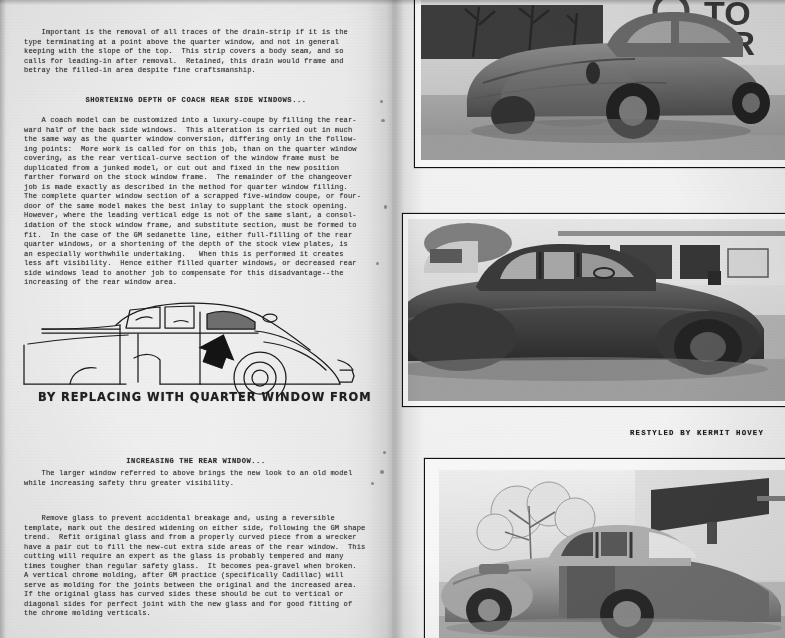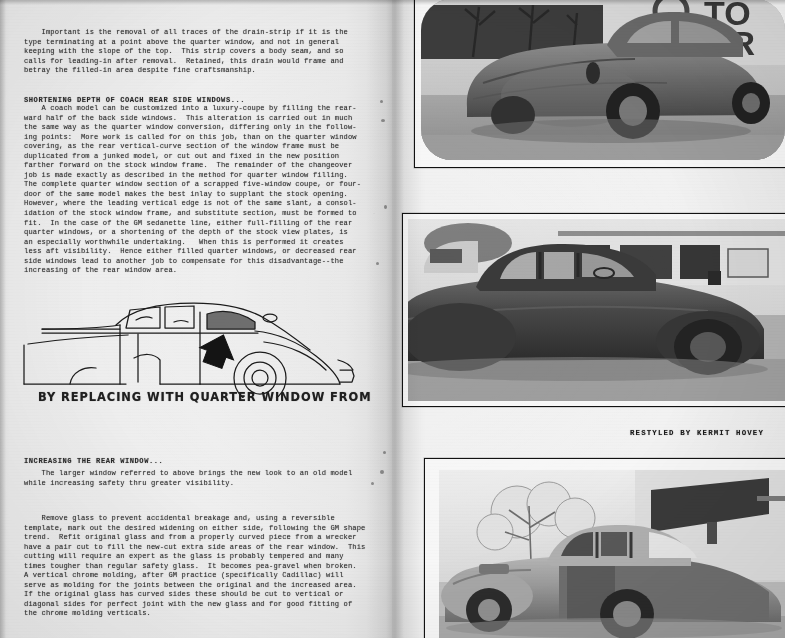--- a/index.html
+++ b/index.html
@@ -86,21 +86,21 @@
     font-family: "Liberation Mono", "DejaVu Sans Mono", monospace;
     font-size: 7.1px;
     line-height: 9.55px;
     letter-spacing: 0.12px;
     color: #242424;
     white-space: pre-wrap;
     text-shadow: 0 0 1.1px rgba(60,60,60,0.55);
     opacity: .93;
   }
   .tw.para      { margin: 0; }
-  .tw.head      { font-weight: bold; letter-spacing: 0.55px; color:#1d1d1d; }
+  .tw.head      { font-weight: bold; letter-spacing: 0.55px; color:#1d1d1d;text-align:center; }
   .blk          { position: absolute; width: 344px; }
 
   
   .drawing {
     position: absolute;
     left: 8px;
     top: 298px;
     width: 360px;
     height: 100px;
   }
@@ -185,21 +185,21 @@
 type terminating at a point above the quarter window, and not in general
 keeping with the slope of the top.  This strip covers a body seam, and so
 calls for leading-in after removal.  Retained, this drain would frame and
 betray the filled-in area despite fine craftsmanship.</p>
     </div>
 
     <div class="blk" style="top:89px;">
       <p class="tw head">SHORTENING DEPTH OF COACH REAR SIDE WINDOWS...</p>
     </div>
 
-    <div class="blk" style="top:104px;">
+    <div class="blk" style="top:116px;">
       <p class="tw para">    A coach model can be customized into a luxury-coupe by filling the rear-
 ward half of the back side windows.  This alteration is carried out in much
 the same way as the quarter window conversion, differing only in the follow-
 ing points:  More work is called for on this job, than on the quarter window
 covering, as the rear vertical-curve section of the window frame must be
 duplicated from a junked model, or cut out and fixed in the new position
 farther forward on the stock window frame.  The remainder of the changeover
 job is made exactly as described in the method for quarter window filling.
 The complete quarter window section of a scrapped five-window coupe, or four-
 door of the same model makes the best inlay to supplant the stock opening.
@@ -291,21 +291,21 @@
   </div>
 
   <div class="handcap">
     <div class="l2">BY REPLACING WITH QUARTER WINDOW FROM</div>
   </div>
 
   <div class="ghost" style="left:372px; top:208px;">.</div>
 
   <div class="photo-frame" style="left:414px; top:-6px; width:374px; height:172px;">
     <div class="photo-mat"></div>
-    <div class="photo" style="left:6px; top:4px; right:4px; bottom:7px;border-radius:31px;">
+    <div class="photo" style="left:6px; top:4px; right:4px; bottom:7px;">
       <svg viewBox="0 0 364 161" xmlns="http://www.w3.org/2000/svg" preserveAspectRatio="none">
         <defs>
           <linearGradient id="skyT" x1="0" y1="0" x2="0" y2="1">
             <stop offset="0%" stop-color="#d8d8d8"></stop>
             <stop offset="100%" stop-color="#b4b4b4"></stop>
           </linearGradient>
           <linearGradient id="bodyT" x1="0" y1="0" x2="0" y2="1">
             <stop offset="0%" stop-color="#8c8c8c"></stop>
             <stop offset="45%" stop-color="#6e6e6e"></stop>
             <stop offset="100%" stop-color="#4a4a4a"></stop>

